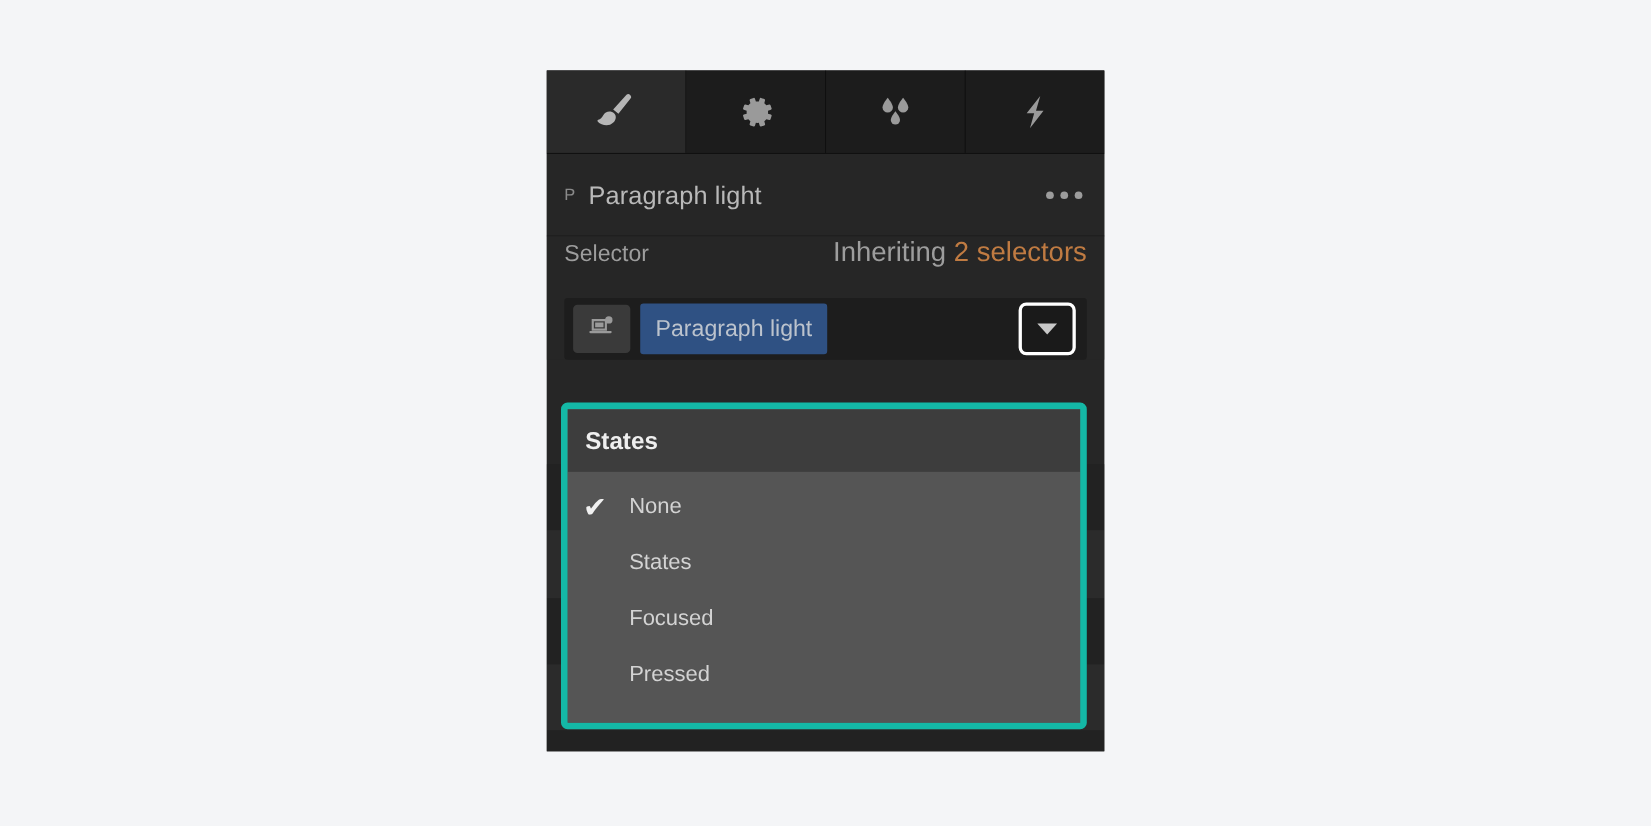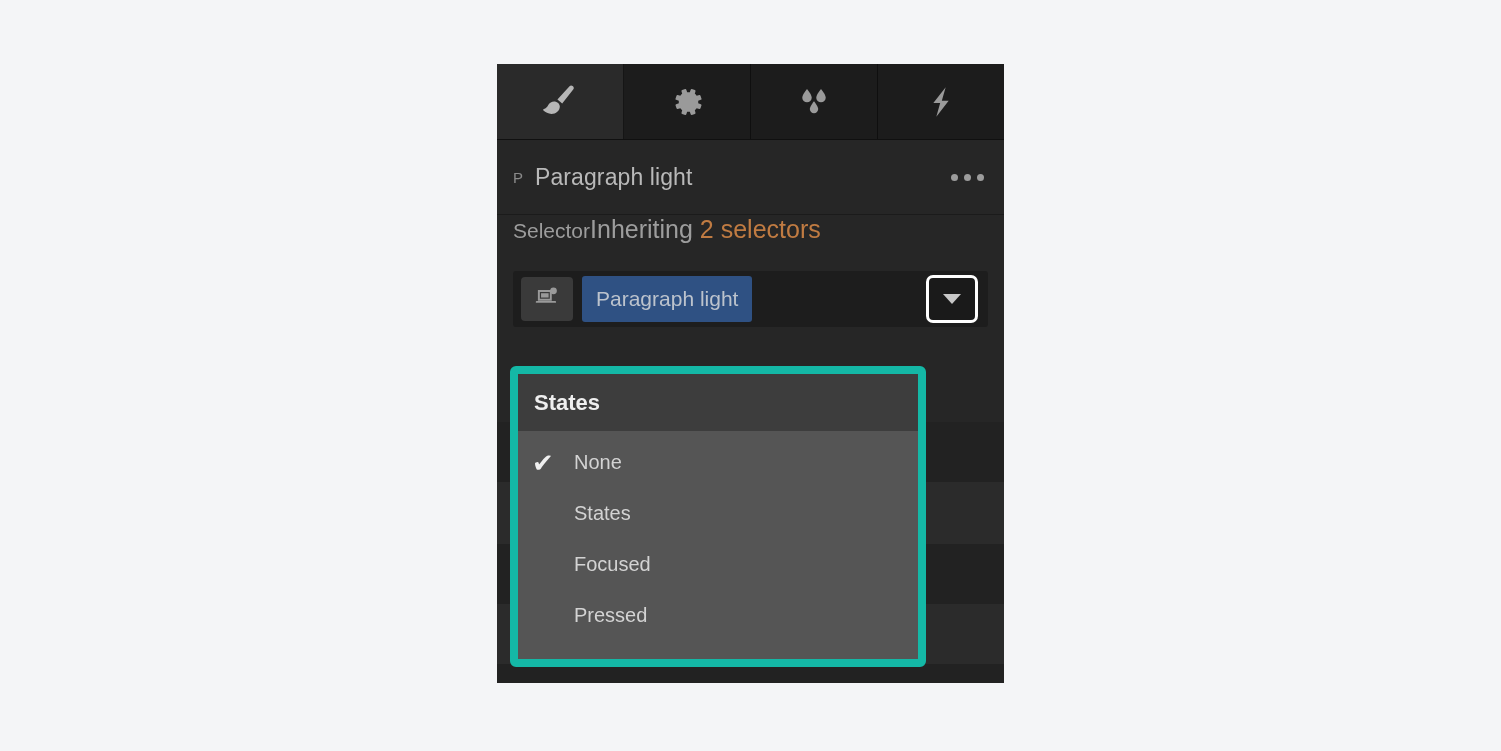--- a/index.html
+++ b/index.html
@@ -90,20 +90,21 @@
   }
 
   
   #selector-section {
     padding: 0 16px;
     background: #262626;
   }
   #selector-header {
     display: flex;
     align-items: baseline;
+    justify-content: space-between;
     height: 56px;
   }
   #selector-label {
     font-size: 21px;
     color: #9d9d9d;
   }
   #inheriting-wrap {
     font-size: 25px;
     color: #9d9d9d;
   }
@@ -206,22 +207,22 @@
     right: 0; top: 0;
     border-top: 46px solid #333333;
     border-left: 46px solid transparent;
   }
 
   
   #states-popup {
     position: absolute;
     left: 13px;
     top: 302px;
-    width: 416px;
-    border: 8px solid #14b8a6;
+    width: 478px;
+    border: 6px solid #14b8a6;
     border-radius: 6px;
     box-sizing: border-box;
     overflow: hidden;
     background: #555555;
     z-index: 10;
   }
   #states-popup-header {
     background: #3d3d3d;
     height: 57px;
     display: flex;

